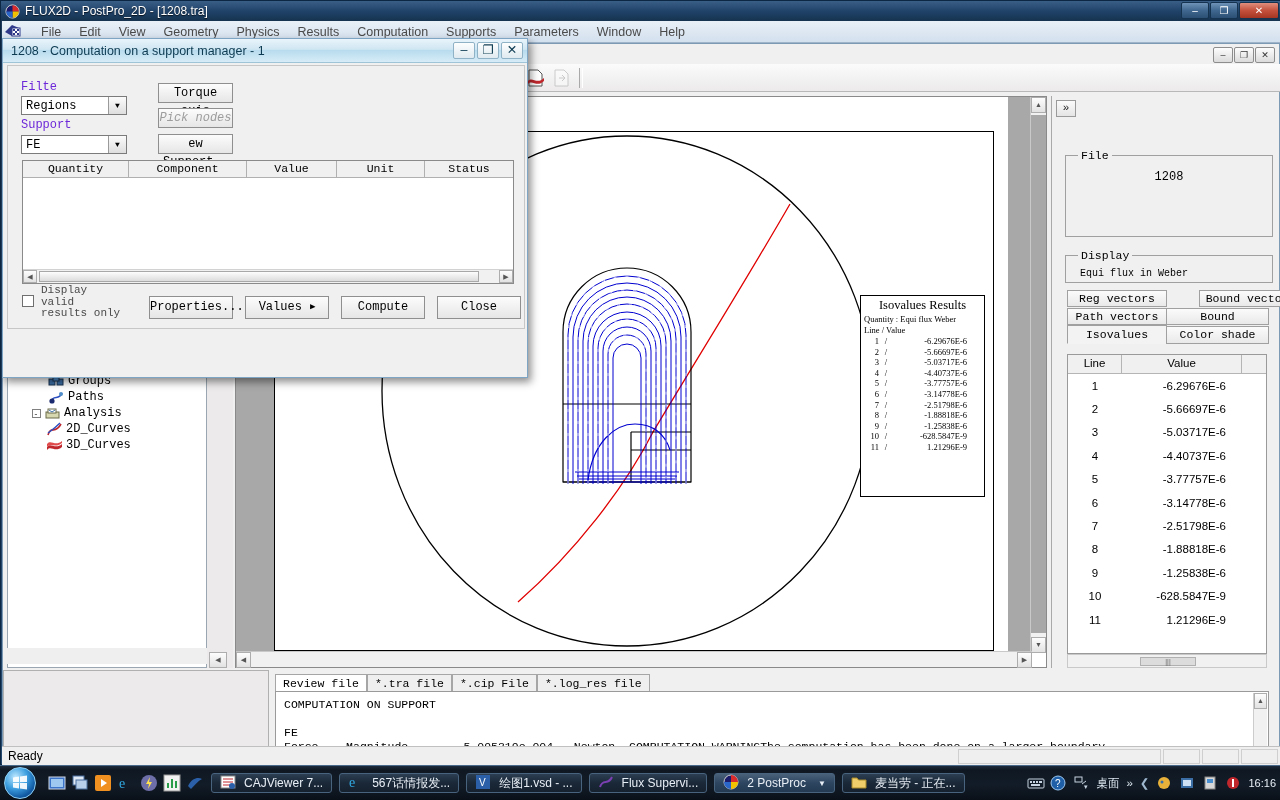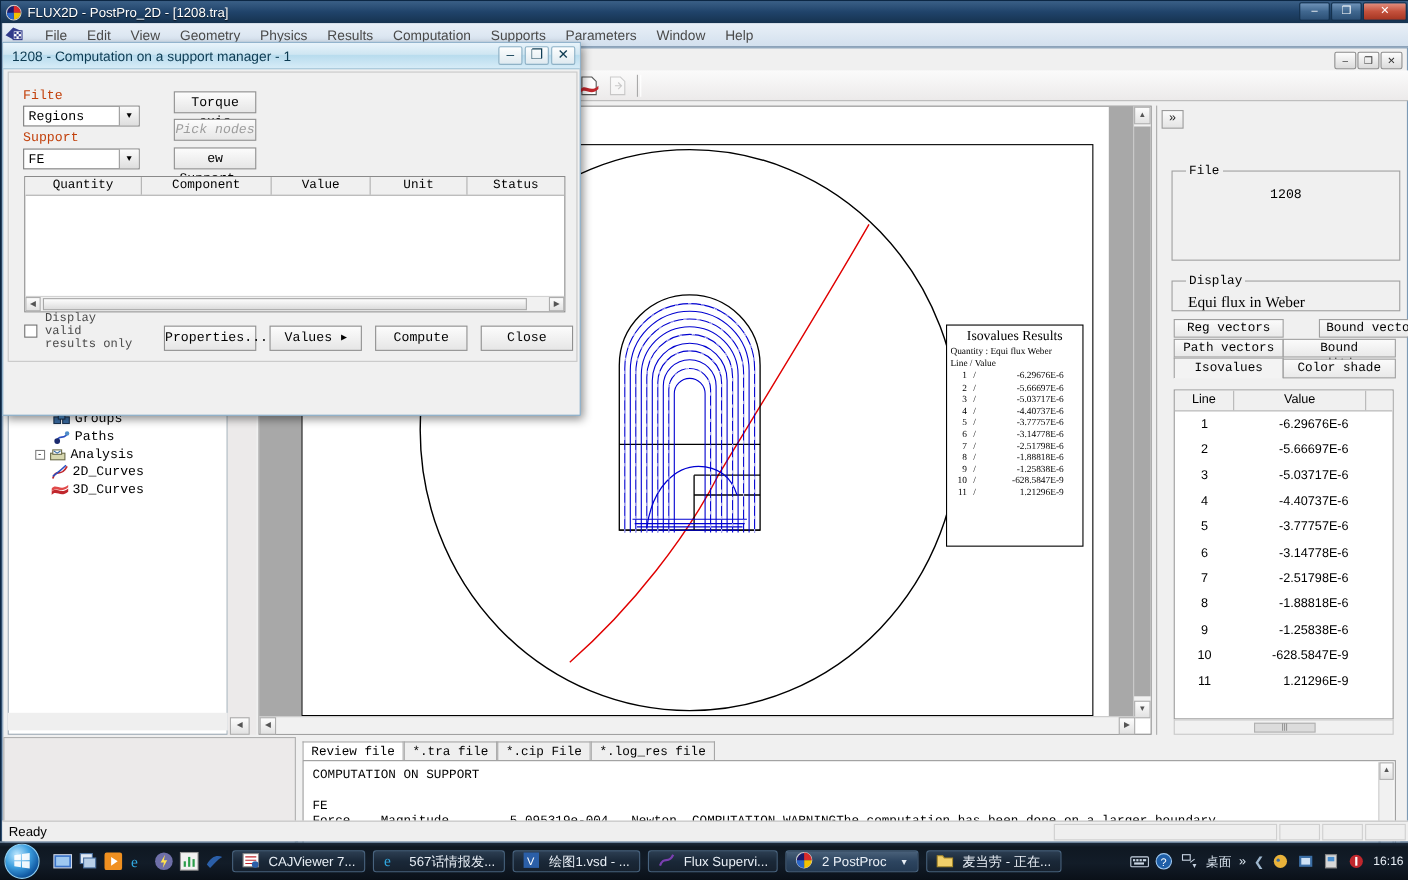--- a/index.html
+++ b/index.html
@@ -207,21 +207,21 @@
   }
   .dlg-title span{font-size:12.5px;color:#0d3b52;}
   .dlg-btns{position:absolute;right:4px;top:3px;display:flex;gap:2px;}
   .dlg-btn{
     width:22px;height:17px;background:linear-gradient(to bottom,#fdfefe,#dfeaf0);
     border:1px solid #8fb2c6;border-radius:2px;font-size:9px;line-height:15px;text-align:center;
     color:#2c4c5d;box-sizing:border-box;
   }
   .dlg-body{position:absolute;left:4px;top:26px;width:518px;height:264px;
     background:#f0f0f0;border:1px solid #c7c7c7;box-sizing:border-box;}
-  .lbl{font-family:"Liberation Mono",monospace;font-size:12px;color:#c2410c;}
+  .lbl{font-family:"Liberation Mono",monospace;font-size:12px;color:#6d28d9;}
   .combo{
     position:absolute;width:106px;height:19px;background:#fff;border:1px solid #7b7b7b;
     box-sizing:border-box;display:flex;align-items:center;
     font-family:"Liberation Mono",monospace;font-size:12px;
   }
   .combo .ctext{padding-left:4px;flex:1;}
   .combo .carrow{
     width:17px;height:17px;background:linear-gradient(to bottom,#fbfbfb,#dedede);
     border-left:1px solid #9a9a9a;display:flex;align-items:center;justify-content:center;font-size:8px;
   }
@@ -622,21 +622,21 @@
           <div class="expand-btn">»</div>
         </div>
 
         <fieldset class="gbox" style="left:1060px;top:105px;width:208px;height:88px;">
           <legend>File</legend>
           <div style="text-align:center;font-size:12px;font-family:'Liberation Mono',monospace;margin-top:2px;">1208</div>
         </fieldset>
 
         <fieldset class="gbox" style="left:1060px;top:205px;width:208px;height:34px;">
           <legend>Display</legend>
-          <div style="font-size:14px;font-family:Liberation Serif, serif;padding-left:2px;">Equi flux in Weber</div>
+          <div style="font-size:10px;font-family:Liberation Mono, monospace;padding-left:2px;">Equi flux in Weber</div>
         </fieldset>
 
         <div class="tbtn" style="position:absolute;left:1064px;top:246px;width:100px;height:17px;line-height:15px;">Reg vectors</div>
         <div class="tbtn" style="position:absolute;left:1196px;top:246px;width:103px;height:17px;line-height:15px;">Bound vectors</div>
         <div class="tbtn" style="position:absolute;left:1064px;top:264px;width:100px;height:17px;line-height:15px;">Path vectors</div>
         <div class="tbtn" style="position:absolute;left:1163px;top:264px;width:103px;height:17px;line-height:15px;">Bound conditions</div>
         <div class="tbtn" style="position:absolute;left:1064px;top:281px;width:100px;height:19px;line-height:17px;background:#f3f3f3;border-bottom:1px solid #f3f3f3;">Isovalues</div>
         <div class="tbtn" style="position:absolute;left:1163px;top:282px;width:103px;height:18px;line-height:16px;">Color shade</div>
 
         <div class="rtable">

